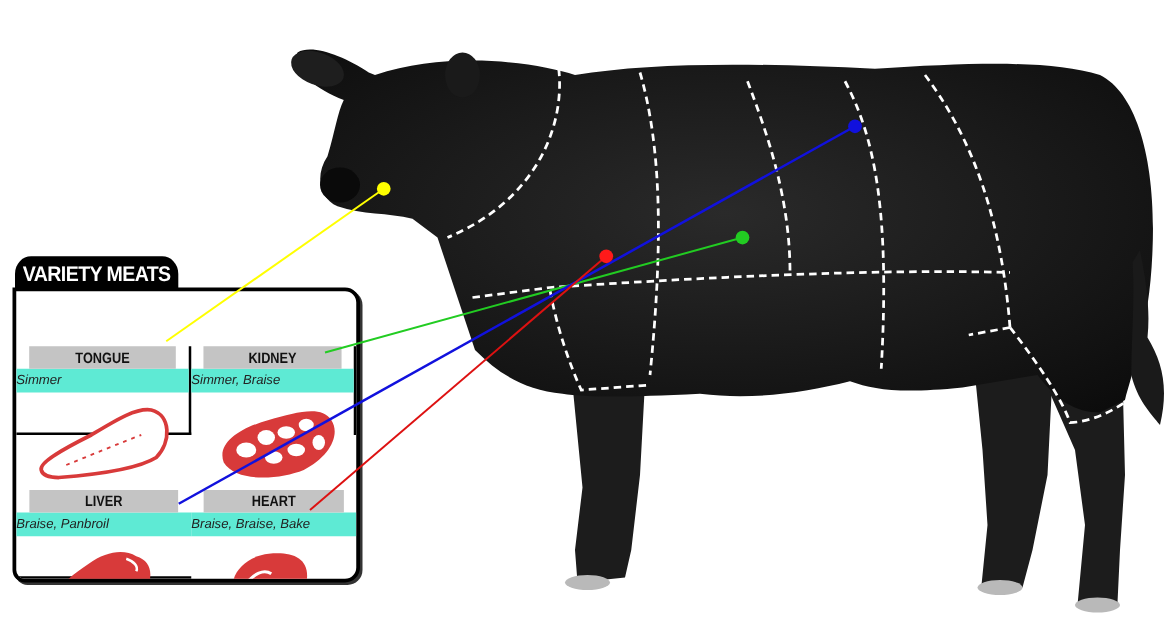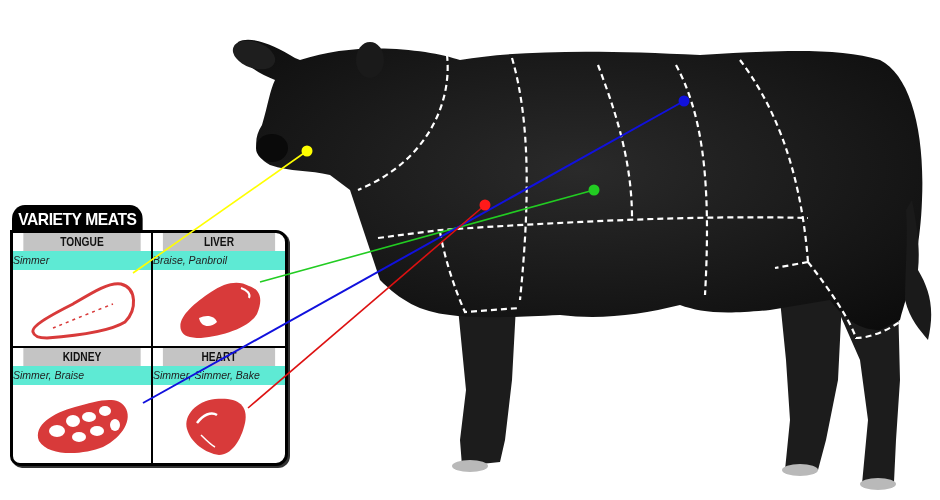--- a/index.html
+++ b/index.html
@@ -2,21 +2,21 @@
 <html><head>
 <meta charset="utf-8">
 <style>
   html, body { margin:0; padding:0; background:#ffffff; }
   body { width:940px; height:500px; position:relative; overflow:hidden; font-family:"Liberation Sans", sans-serif; }
   #stage { position:absolute; left:0; top:0; width:940px; height:364px; }
   svg.cow { position:absolute; left:0; top:0; }
   .panel { position:absolute; left:10px; top:205px; width:278px; height:260px; }
   .tab { position:absolute; left:2px; top:0; width:142px; height:30px; background:#000; border-radius:14px 14px 0 0; color:#fff; font-weight:bold; font-size:17px; letter-spacing:-0.5px; text-align:center; line-height:30px; font-family:"Liberation Sans", sans-serif; transform:scaleX(0.92); transform-origin:left center; }
   .grid { position:absolute; left:0; top:25px; width:272px; height:230px; border:3px solid #000; border-radius:0 12px 12px 10px; background:#fff; display:grid; grid-template-columns:140px 1fr; grid-template-rows:1fr 1fr; overflow:hidden; box-shadow:2px 2px 0 #333; }
-  .cell { position:relative; border-right:2px solid #000; border-bottom:2px solid #000; }
+  .cell { position:relative; border-right:2px solid #000; border-bottom:2px solid #000;margin-top:44px; }
   .cell.c2 { border-right:none; }
   .cell.r2 { border-bottom:none; }
   .cell .name { height:18px; background:#c4c4c4; font-weight:bold; font-size:12px; line-height:18px; text-align:center; color:#111; transform:scaleX(0.85); }
   .cell .method { height:19px; background:#5eead4; font-style:italic; font-size:10.5px; line-height:19px; text-align:left; color:#222; }
   .cell svg { position:absolute; left:0; top:37px; }
   .leader { position:absolute; left:0; top:0; pointer-events:none; }
 </style>
 </head>
 <body>
 
@@ -66,48 +66,48 @@
     <div class="tab">VARIETY MEATS</div>
     <div class="grid">
       <div class="cell">
         <div class="name">TONGUE</div>
         <div class="method">Simmer</div>
         <svg width="138" height="76" viewBox="0 0 138 76">
           <path d="M20 62 C18 56 40 44 60 34 C80 22 96 12 108 14 C124 18 124 40 112 52 C96 62 60 66 34 68 C26 68 21 66 20 62 Z" fill="#fff" stroke="#d83a3a" stroke-width="3"></path>
           <path d="M40 58 C60 50 84 40 100 34" stroke="#d83a3a" stroke-width="1.5" fill="none" stroke-dasharray="3 4"></path>
         </svg>
       </div>
-      <div class="cell c2">
-        <div class="name">LIVER</div>
-        <div class="method">Braise, Panbroil</div>
-        <svg width="134" height="76" viewBox="0 0 134 76">
-          <path d="M28 60 C24 48 40 34 58 22 C72 12 86 10 96 16 C108 20 110 30 104 44 C96 58 70 66 48 68 C36 68 30 66 28 60 Z" fill="#d83a3a"></path>
-          <path d="M46 48 C54 44 62 46 64 52 C58 58 48 58 46 48 Z" fill="#fff"></path>
-          <path d="M88 18 C94 20 98 24 96 28" stroke="#fff" stroke-width="2" fill="none"></path>
-        </svg>
-      </div>
       <div class="cell r2">
         <div class="name">KIDNEY</div>
         <div class="method">Simmer, Braise</div>
         <svg width="138" height="76" viewBox="0 0 138 76">
           <path d="M26 56 C20 40 40 28 62 22 C84 16 104 10 112 22 C120 34 110 52 90 62 C70 70 36 72 26 56 Z" fill="#d83a3a"></path>
           <g fill="#fff">
             <ellipse cx="44" cy="46" rx="8" ry="6"></ellipse>
             <ellipse cx="60" cy="36" rx="7" ry="6"></ellipse>
             <ellipse cx="76" cy="32" rx="7" ry="5"></ellipse>
             <ellipse cx="92" cy="26" rx="6" ry="5"></ellipse>
             <ellipse cx="66" cy="52" rx="7" ry="5"></ellipse>
             <ellipse cx="84" cy="46" rx="7" ry="5"></ellipse>
             <ellipse cx="102" cy="40" rx="5" ry="6"></ellipse>
           </g>
         </svg>
       </div>
+      <div class="cell c2">
+        <div class="name">LIVER</div>
+        <div class="method">Braise, Panbroil</div>
+        <svg width="134" height="76" viewBox="0 0 134 76">
+          <path d="M28 60 C24 48 40 34 58 22 C72 12 86 10 96 16 C108 20 110 30 104 44 C96 58 70 66 48 68 C36 68 30 66 28 60 Z" fill="#d83a3a"></path>
+          <path d="M46 48 C54 44 62 46 64 52 C58 58 48 58 46 48 Z" fill="#fff"></path>
+          <path d="M88 18 C94 20 98 24 96 28" stroke="#fff" stroke-width="2" fill="none"></path>
+        </svg>
+      </div>
       <div class="cell c2 r2">
         <div class="name">HEART</div>
-        <div class="method">Simmer, Simmer, Bake</div>
+        <div class="method">Braise, Braise, Bake</div>
         <svg width="134" height="76" viewBox="0 0 134 76">
           <path d="M34 44 C30 30 44 16 62 14 C82 12 96 18 92 38 C88 56 78 70 66 70 C52 68 38 58 34 44 Z" fill="#d83a3a"></path>
           <path d="M44 38 C50 30 58 26 64 30" stroke="#fff" stroke-width="2.5" fill="none"></path>
           <path d="M48 50 C54 56 58 60 62 62" stroke="#fff" stroke-width="1.5" fill="none"></path>
         </svg>
       </div>
     </div>
   </div>
 
   <svg class="leader" width="940" height="500" viewBox="0 0 940 500">

